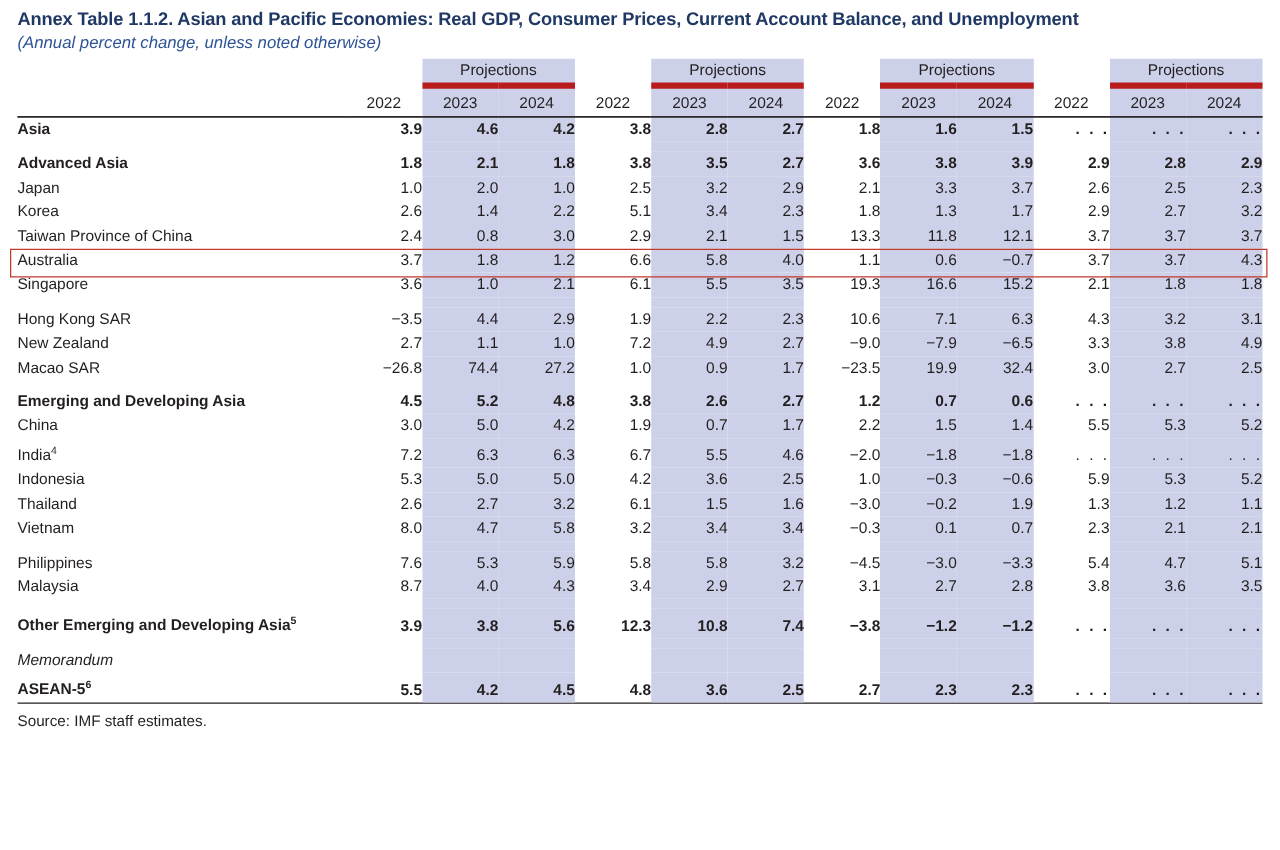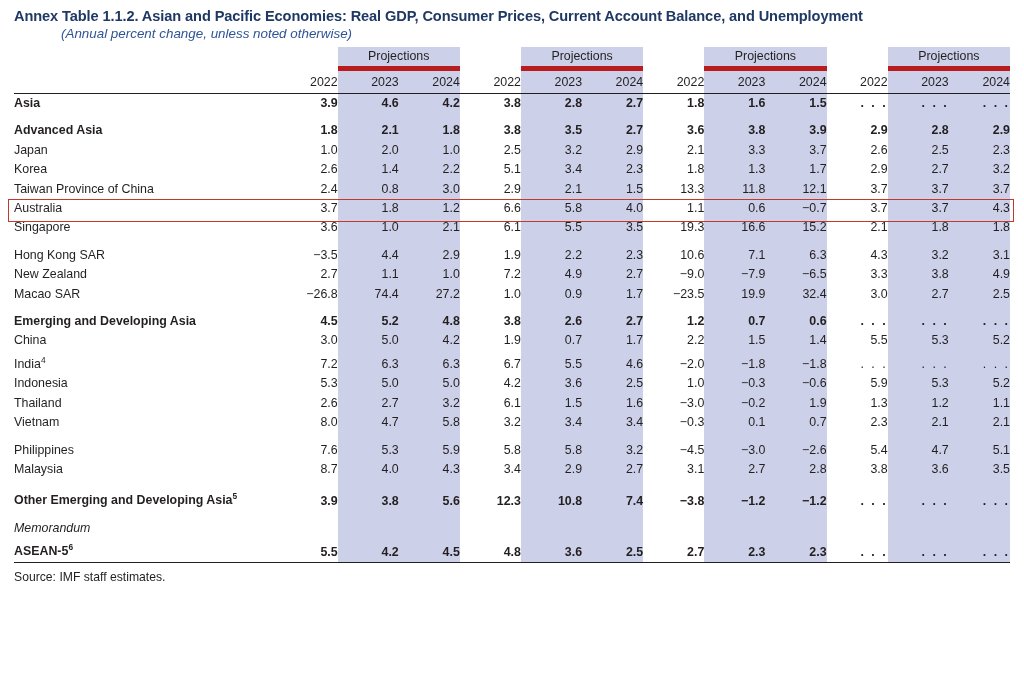--- a/index.html
+++ b/index.html
@@ -26,21 +26,20 @@
     font-weight: bold;
     color: #1f3864;
     padding: 8px 14px 0 14px;
     letter-spacing: -0.1px;
   }
   .subtitle {
     font-size: 13.4px;
     font-style: italic;
     color: #2e5496;
     padding: 2px 14px 6px 14px;
-    margin-left: 47px;
   }
   table.tbl {
     border-collapse: collapse;
     width: 996px;
     margin: 0 14px;
     font-size: 12.4px;
     table-layout: fixed;
   }
   table.tbl td, table.tbl th {
     padding: 0;
@@ -65,21 +64,21 @@
     border-bottom: 1px solid #231f20;
   }
   .proj-head {
     text-align: center;
     font-size: 12.4px;
     height: 19px;
     line-height: 19px;
     border-bottom: 5px solid #b91c1c;
   }
   .yr-head {
-    text-align: right;
+    text-align: center;
     font-size: 12.4px;
     height: 22px;
     line-height: 22px;
     padding-right: 9px;
     vertical-align: bottom;
   }
   .rule-bot td { border-bottom: 1.6px solid #231f20; }
   .spacer td { height: 8px; }
   .sup { font-size: 8.4px; vertical-align: super; }
 
@@ -459,21 +458,21 @@
           <tr>
             <td class="lbl">Philippines</td>
             <td class="num">7.6</td>
             <td class="num shade">5.3</td>
             <td class="num shade">5.9</td>
             <td class="num">5.8</td>
             <td class="num shade">5.8</td>
             <td class="num shade">3.2</td>
             <td class="num">−4.5</td>
             <td class="num shade">−3.0</td>
-            <td class="num shade">−2.6</td>
+            <td class="num shade">−3.3</td>
             <td class="num">5.4</td>
             <td class="num shade">4.7</td>
             <td class="num shade">5.1</td>
           </tr>
           <tr>
             <td class="lbl">Malaysia</td>
             <td class="num">8.7</td>
             <td class="num shade">4.0</td>
             <td class="num shade">4.3</td>
             <td class="num">3.4</td>

